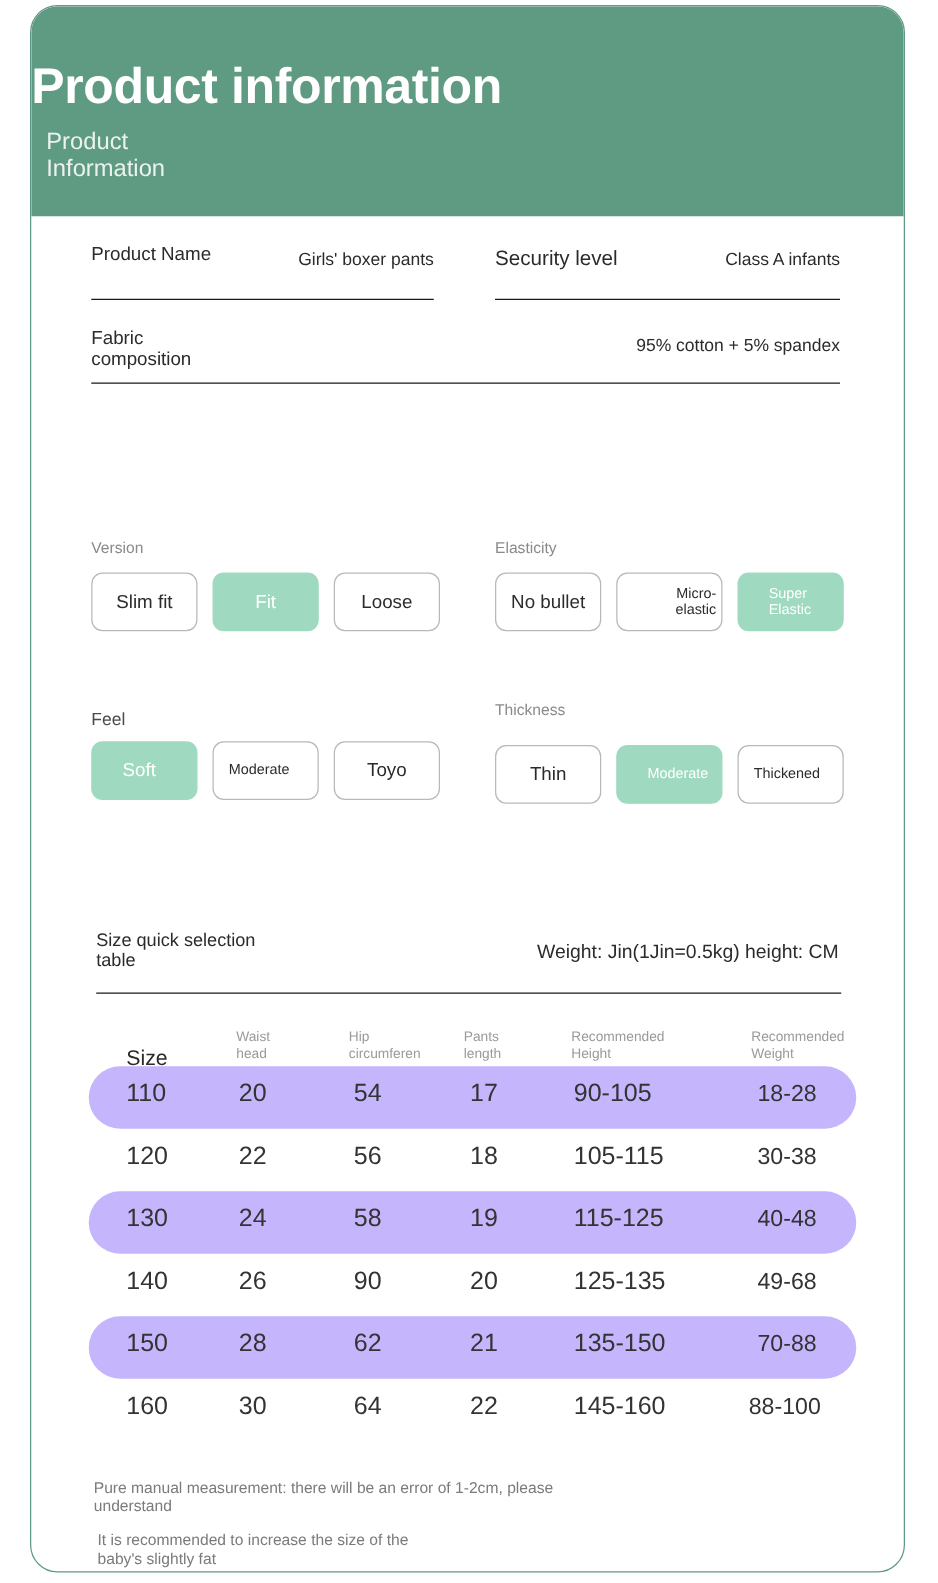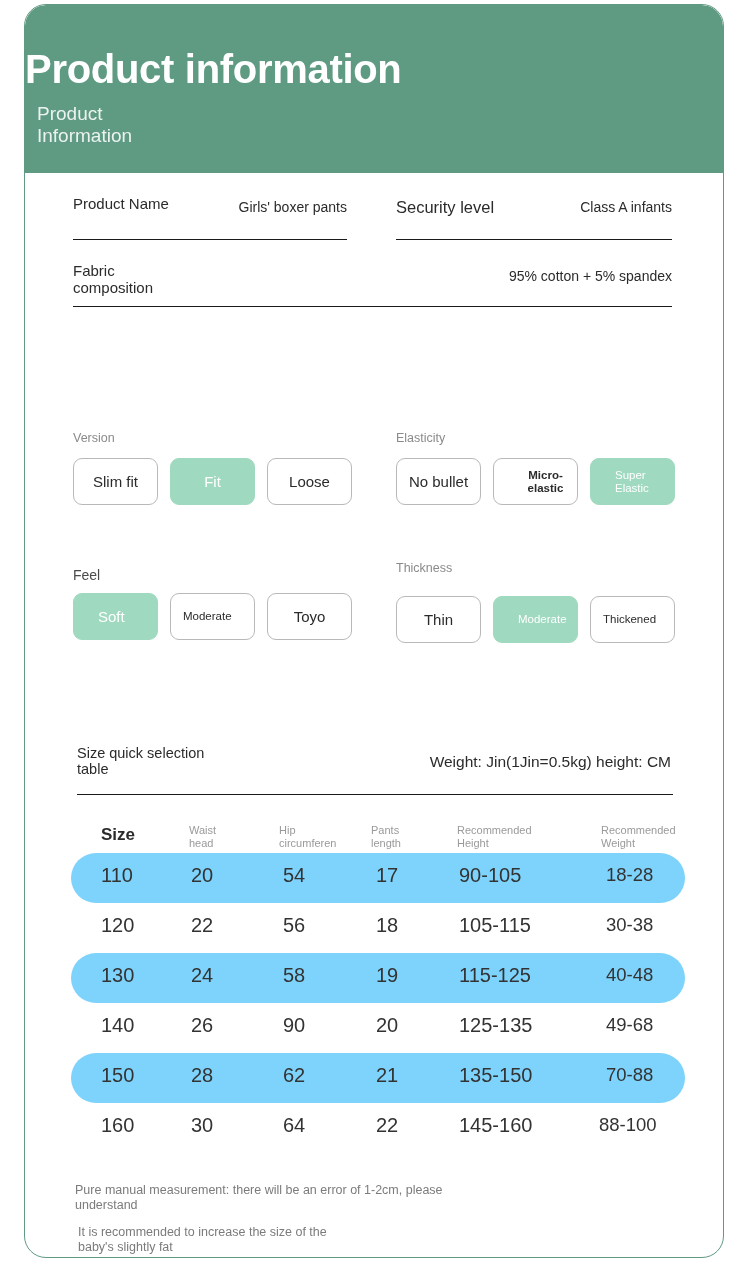--- a/index.html
+++ b/index.html
@@ -195,30 +195,29 @@
   .tbl-colhead .ch {
     position: absolute;
     font-size: 11px;
     line-height: 12.5px;
     color: #9a9a9a;
     top: 7px;
   }
   .tbl-colhead .ch.first {
     font-size: 17px;
     color: #2b2b2b;
-    top: 12px;
-    font-weight: bold;
+    top: 24px;
   }
 
   .trow {
     position: relative;
     height: 50px;
   }
   .trow.stripe {
-    background: #7dd3fc;
+    background: #c4b5fd;
     border-radius: 25px;
   }
   .trow .cv {
     position: absolute;
     font-size: 20px;
     color: #333333;
     top: 11px;
     white-space: nowrap;
   }
   .trow .cv.sm { font-size: 18.5px; }
@@ -290,21 +289,21 @@
       <div class="opt-btn">Slim fit</div>
       <div class="opt-btn selected">Fit</div>
       <div class="opt-btn">Loose</div>
     </div>
   </div>
 
   <div class="opt-group" style="left:371px; top:426px;">
     <div class="opt-title">Elasticity</div>
     <div class="opt-row">
       <div class="opt-btn">No bullet</div>
-      <div class="opt-btn small lbl-left" style="justify-content:flex-start;text-align:center;padding-left:24px;font-weight:bold;">Micro-elastic</div>
+      <div class="opt-btn small lbl-left" style="justify-content:flex-start;text-align:right;padding-left:24px;">Micro-elastic</div>
       <div class="opt-btn small selected lbl-left">Super Elastic</div>
     </div>
   </div>
 
   <div class="opt-group" style="left:48px; top:563px;">
     <div class="opt-title lg">Feel</div>
     <div class="opt-row" style="margin-top:11px;">
       <div class="opt-btn selected lbl-left">Soft</div>
       <div class="opt-btn small lbl-left" style="justify-content:flex-start;text-align:left;padding-left:12px;">Moderate</div>
       <div class="opt-btn">Toyo</div>

